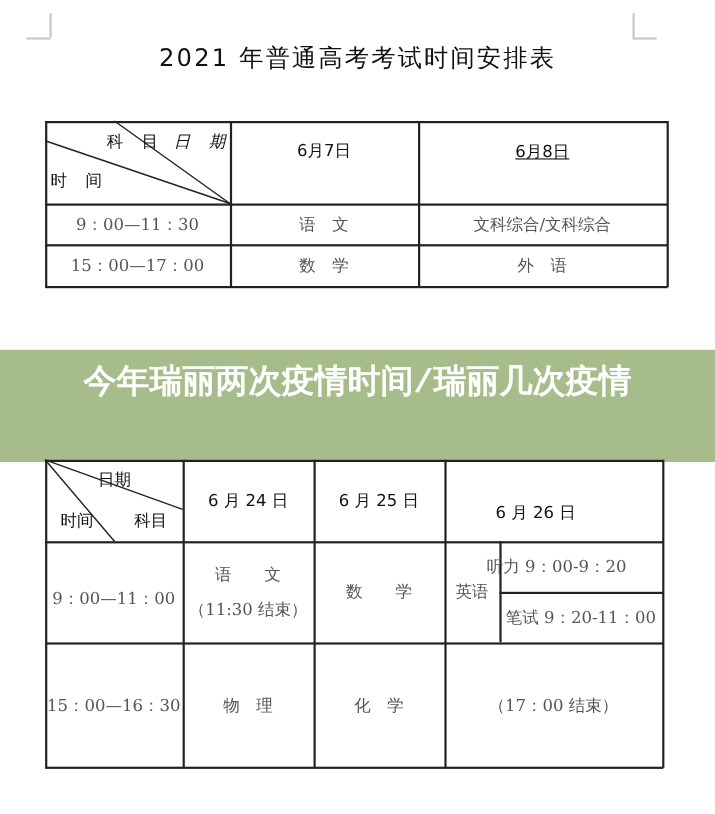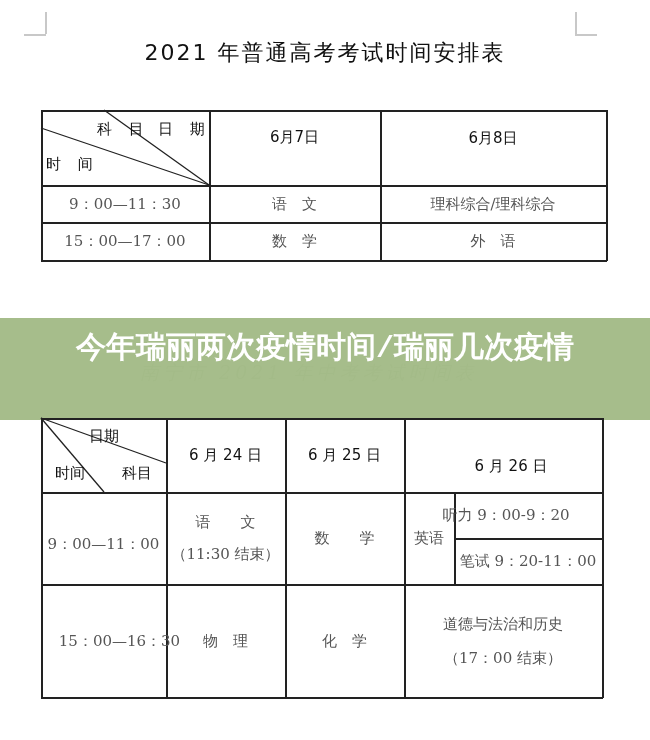--- a/index.html
+++ b/index.html
@@ -59,29 +59,29 @@
   <div class="lnv" style="left:41px;top:110px;height:151px;"></div>
   <div class="lnv" style="left:209px;top:110px;height:151px;"></div>
   <div class="lnv" style="left:380px;top:110px;height:151px;"></div>
   <div class="lnv" style="left:606px;top:110px;height:151px;"></div>
 
   <svg class="diag" width="650" height="740">
     <line x1="41" y1="128" x2="209" y2="185" stroke="#222" stroke-width="1.3"></line>
     <line x1="104" y1="110" x2="209" y2="185" stroke="#222" stroke-width="1.3"></line>
   </svg>
   <span class="diag-label" style="left:64px;top:120px;margin-left:33px;">科 目</span>
-  <span class="diag-label" style="left:158px;top:120px;">日 期</span>
+  <span class="diag-label" style="left:158px;top:120px;font-style:italic;">日 期</span>
   <span class="diag-label" style="left:46px;top:155px;">时 间</span>
 
   <div class="cell hdr" style="left:209px;top:110px;width:171px;height:53px;">6月7日</div>
-  <div class="cell hdr" style="left:380px;top:110px;width:226px;height:56px;">6月8日</div>
+  <div class="cell hdr" style="left:380px;top:110px;width:226px;height:56px;text-decoration:underline;">6月8日</div>
 
   <div class="cell" style="left:41px;top:185px;width:168px;height:37px;border-radius:12px;">9：00—11：30</div>
   <div class="cell" style="left:209px;top:185px;width:171px;height:37px;">语　文</div>
-  <div class="cell" style="left:380px;top:185px;width:226px;height:37px;">理科综合/理科综合</div>
+  <div class="cell" style="left:380px;top:185px;width:226px;height:37px;">文科综合/文科综合</div>
 
   <div class="cell" style="left:41px;top:222px;width:168px;height:38px;">15：00—17：00</div>
   <div class="cell" style="left:209px;top:222px;width:171px;height:38px;">数　学</div>
   <div class="cell" style="left:380px;top:222px;width:226px;height:38px;">外　语</div>
 </div>
 
 <div class="faint">南宁市 2021 年中考考试时间表</div>
 
 <div class="banner"></div>
 <div class="banner-text">今年瑞丽两次疫情时间/瑞丽几次疫情</div>
@@ -104,32 +104,31 @@
   <svg class="diag" width="650" height="740">
     <line x1="41" y1="418" x2="166" y2="463" stroke="#222" stroke-width="1.3"></line>
     <line x1="41" y1="418" x2="104" y2="492" stroke="#222" stroke-width="1.3"></line>
   </svg>
   <span class="diag-label2" style="left:89px;top:427px;">日期</span>
   <span class="diag-label2" style="left:55px;top:464px;">时间</span>
   <span class="diag-label2" style="left:122px;top:464px;">科目</span>
 
   <div class="cell hdr" style="left:166px;top:418px;width:119px;height:74px;">6 月 24 日</div>
   <div class="cell hdr" style="left:285px;top:418px;width:119px;height:74px;">6 月 25 日</div>
-  <div class="cell hdr" style="left:412px;top:418px;width:198px;height:96px;">6 月 26 日</div>
+  <div class="cell hdr" style="left:388px;top:418px;width:198px;height:96px;">6 月 26 日</div>
 
   <div class="cell" style="left:41px;top:492px;width:125px;height:104px;">9：00—11：00</div>
   <div class="cell" style="left:166px;top:492px;width:119px;height:92px;flex-direction:column;">
     <span style="margin-bottom:14px;">语　　文</span>
     <span>（11:30 结束）</span>
   </div>
   <div class="cell" style="left:285px;top:492px;width:119px;height:92px;">数　　学</div>
   <div class="cell" style="left:404px;top:492px;width:50px;height:92px;">英语</div>
   <div class="cell" style="left:432px;top:492px;width:148px;height:46px;">听力 9：00-9：20</div>
   <div class="cell" style="left:454px;top:538px;width:148px;height:46px;">笔试 9：20-11：00</div>
 
-  <div class="cell" style="left:41px;top:584px;width:125px;height:113px;margin-left:16px;">15：00—16：30</div>
+  <div class="cell" style="left:41px;top:584px;width:125px;height:113px;">15：00—16：30</div>
   <div class="cell" style="left:166px;top:584px;width:119px;height:113px;">物　理</div>
   <div class="cell" style="left:285px;top:584px;width:119px;height:113px;">化　学</div>
   <div class="cell" style="left:404px;top:584px;width:198px;height:113px;flex-direction:column;">
-    <span style="margin-bottom:16px;">道德与法治和历史</span>
     <span>（17：00 结束）</span>
   </div>
 </div>
 
 </body></html>

